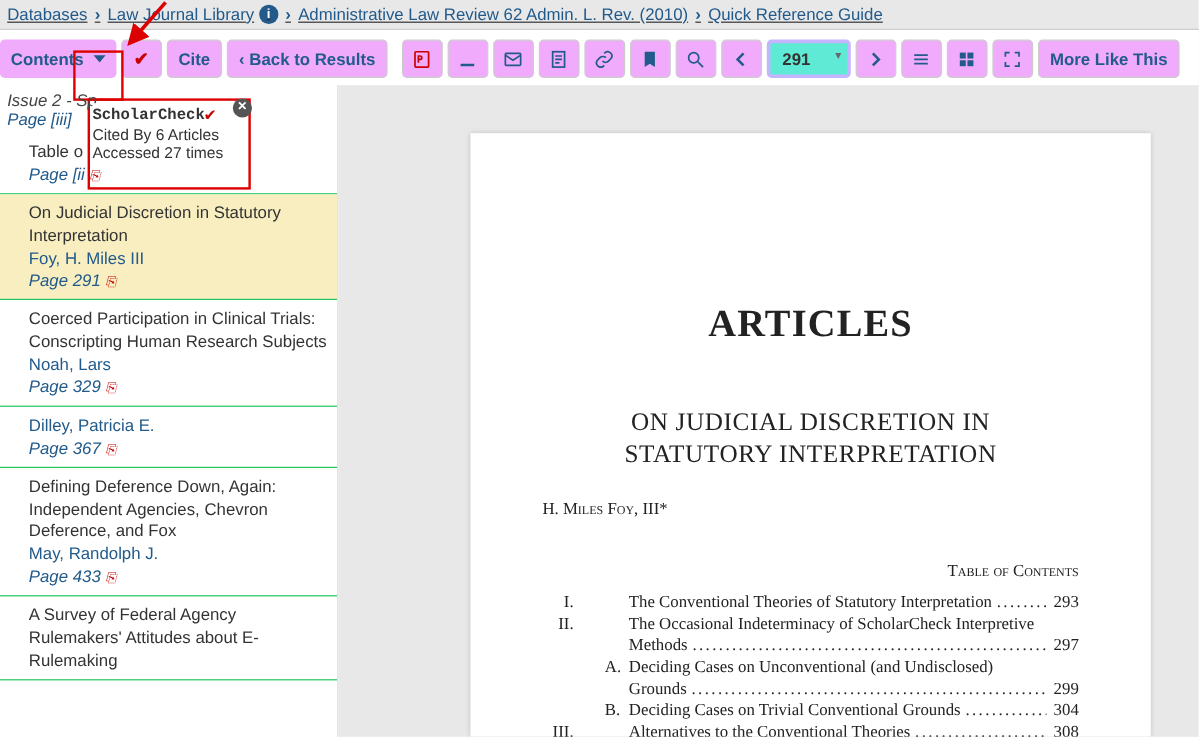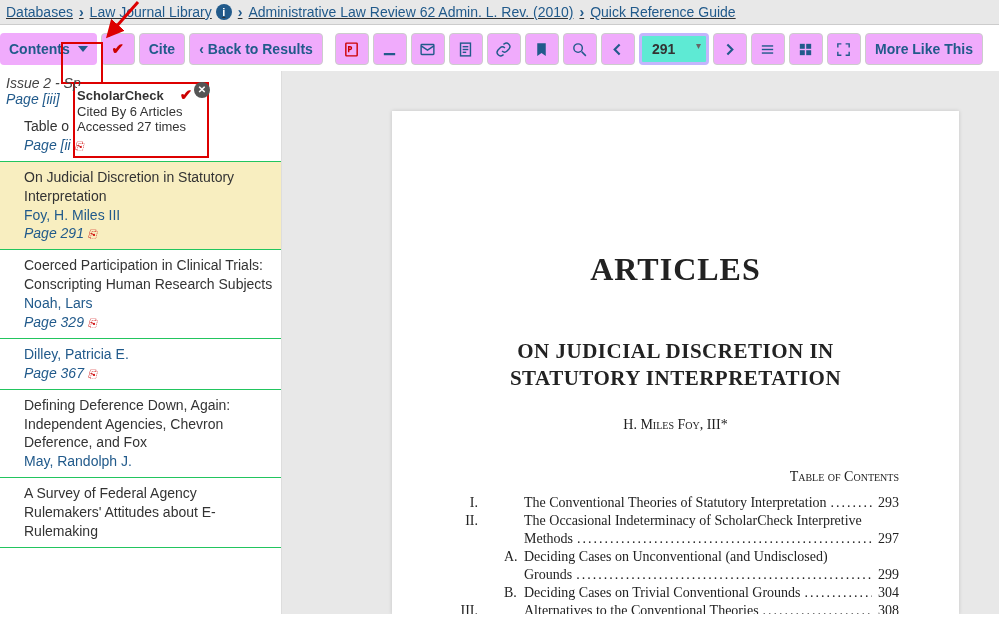--- a/index.html
+++ b/index.html
@@ -24,21 +24,21 @@
 .toolbar-left .btn.contents { border:none; }
 .toolbar-left .btn.contents::after { content:""; display:inline-block; border-left:5px solid transparent; border-right:5px solid transparent; border-top:6px solid #215a8b; margin-left:4px; }
 
 .highlight-box { border:2px solid #d00; position:absolute; }
 .hb1 { left:61px; top:42px; width:42px; height:42px; }
 .hb2 { left:73px; top:82px; width:136px; height:76px; }
 
 .arrow { position:absolute; left:102px; top:0px; width:40px; height:40px; pointer-events:none; }
 
 .scholarcheck-pop { position:absolute; left:77px; top:86px; background:#fff; width:128px; font-size:13px; color:#333; z-index:10; }
-.scholarcheck-pop .title { font-weight:bold; color:#333; display:flex; align-items:center; gap:16px; }
+.scholarcheck-pop .title { font-weight:bold; color:#333; display:flex; align-items:center; gap:0;font-family:Liberation Mono, monospace; }
 .scholarcheck-pop .close { position:absolute; top:-4px; right:-5px; width:16px; height:16px; background:#555; color:#fff; border-radius:50%; font-size:10px; text-align:center; line-height:16px; cursor:pointer; font-weight:bold; }
 .check-icon { color:#c00; font-weight:bold; font-size:15px; }
 
 .main-container { display:flex; height:calc(621px - 78px); }
 .sidebar { width:282px; border-right:1px solid #ddd; overflow-y:auto; position:relative; }
 .sidebar::-webkit-scrollbar { width:14px; }
 .sidebar::-webkit-scrollbar-track { background:#f0f0f0; }
 .sidebar::-webkit-scrollbar-thumb { background:#bbb; }
 
 .issue-header { padding:4px 6px; font-size:14px; color:#444; font-style:italic; }
@@ -47,22 +47,22 @@
 
 .toc-item { padding:6px 6px 6px 24px; border-bottom:1px solid #22c55e; font-size:14px; line-height:1.35; }
 .toc-item .title { color:#333; }
 .toc-item .author { color:#215a8b; }
 .toc-item .page { color:#215a8b; font-style:italic; }
 .toc-item.selected { background:#f8eec0; }
 
 .content-area { flex:1; padding:40px 40px 0 110px; overflow:hidden; position:relative; background:#e8e8e8; }
 .page-paper { background:#fff; width:100%; height:100%; padding:140px 60px 0 60px; font-family: Georgia, 'Times New Roman', serif; color:#222; box-shadow:0 0 4px rgba(0,0,0,0.15); }
 .page-paper h1 { text-align:center; font-size:32px; font-weight:bold; letter-spacing:1px; margin-bottom:50px; }
-.page-paper h2 { text-align:center; font-size:21px; font-weight:bold; letter-spacing:0.5px; margin-bottom:24px; line-height:1.3; }
-.page-paper .author { text-align:center; font-size:14px; margin-bottom:36px; font-variant:small-caps; }
+.page-paper h2 { text-align:center; font-size:21px; font-weight:normal; letter-spacing:0.5px; margin-bottom:24px; line-height:1.3; }
+.page-paper .author { font-size:14px; margin-bottom:36px; font-variant:small-caps; }
 .page-paper .toc-head { text-align:right; font-size:14px; font-variant:small-caps; margin-bottom:10px; }
 .toc-list { font-size:14px; }
 .toc-row { display:flex; margin-bottom:2px; }
 .toc-row .num { width:36px; text-align:right; padding-right:10px; }
 .toc-row .sub { width:36px; padding-left:16px; }
 .toc-row .txt { flex:1; position:relative; overflow:hidden; }
 .toc-row .txt::after { content:"........................................................................................................................................."; position:absolute; padding-left:4px; letter-spacing:2px; }
 .toc-row .pg { padding-left:6px; }
 .toc-row.noline .txt::after { content:""; }
 
@@ -218,20 +218,21 @@
           <div class="author">Noah, Lars</div>
           <div class="page">Page 329 <span class="pdf-icon">⎘</span></div>
         </div>
         <div class="toc-item">
           <div class="author">Dilley, Patricia E.</div>
           <div class="page">Page 367 <span class="pdf-icon">⎘</span></div>
         </div>
         <div class="toc-item">
           <div class="title">Defining Deference Down, Again: Independent Agencies, Chevron Deference, and Fox</div>
           <div class="author">May, Randolph J.</div>
+          <div class="page">Page 433 <span class="pdf-icon">⎘</span></div>
         </div>
         <div class="toc-item">
           <div class="title">A Survey of Federal Agency Rulemakers' Attitudes about E-Rulemaking</div>
         </div>
       </div>
   </div>
 
   <div class="content-area">
     <div class="page-paper">
       <h1>ARTICLES</h1>

